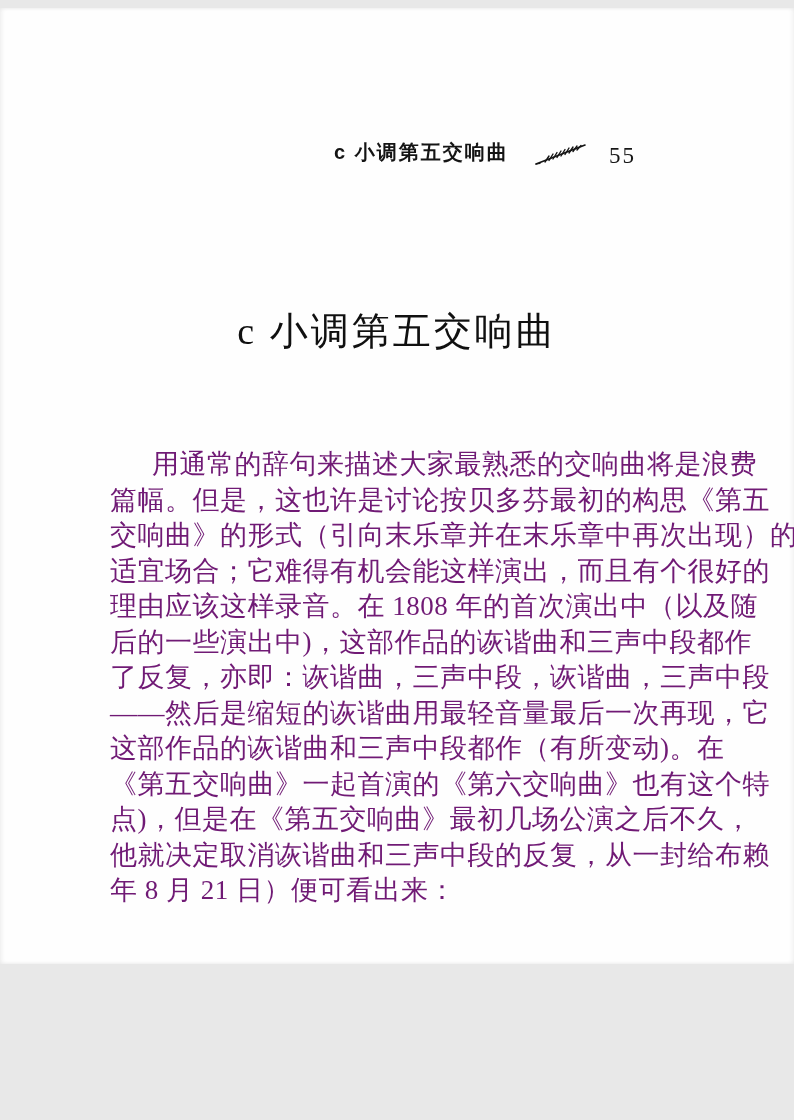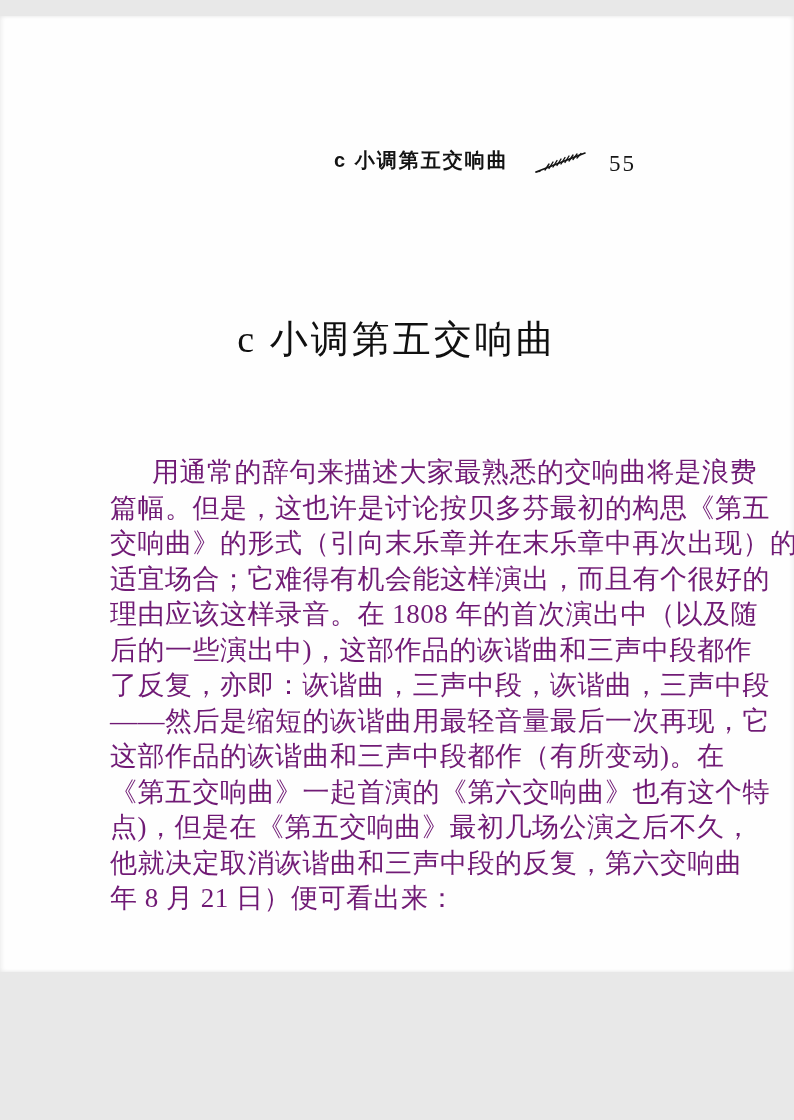--- a/index.html
+++ b/index.html
@@ -4,21 +4,21 @@
 <style>
   html, body {
     margin: 0;
     padding: 0;
     background: #e8e8e8;
   }
   .page {
     position: relative;
     width: 794px;
     height: 956px;
-    margin: 16px auto;
+    margin: 8px auto;
     background: #fefefe;
     overflow: hidden;
     color: #111;
     box-shadow: inset 2px 0 4px rgba(0,0,0,0.06), inset -2px 0 4px rgba(0,0,0,0.05);
   }
 
   
   .running-header {
     position: absolute;
     top: 131px;
@@ -143,21 +143,21 @@
     <div class="text-line">篇幅。但是，这也许是讨论按贝多芬最初的构思《第五</div>
     <div class="text-line">交响曲》的形式（引向末乐章并在末乐章中再次出现）的</div>
     <div class="text-line">适宜场合；它难得有机会能这样演出，而且有个很好的</div>
     <div class="text-line">理由应该这样录音。在 1808 年的首次演出中（以及随</div>
     <div class="text-line">后的一些演出中)，这部作品的诙谐曲和三声中段都作</div>
     <div class="text-line">了反复，亦即：诙谐曲，三声中段，诙谐曲，三声中段</div>
     <div class="text-line">——然后是缩短的诙谐曲用最轻音量最后一次再现，它</div>
     <div class="text-line">这部作品的诙谐曲和三声中段都作（有所变动)。在</div>
     <div class="text-line">《第五交响曲》一起首演的《第六交响曲》也有这个特</div>
     <div class="text-line">点)，但是在《第五交响曲》最初几场公演之后不久，</div>
-    <div class="text-line">他就决定取消诙谐曲和三声中段的反复，第六交响曲</div>
+    <div class="text-line">他就决定取消诙谐曲和三声中段的反复，从一封给布赖</div>
     <div class="text-line last">年 8 月 21 日）便可看出来：</div>
   </div>
 
   <div class="watermark" style="color: #15803d;">
     <span class="wm-initial">q</span><span class="wm-name">iyuexuexi</span><span class="wm-tld">.COM</span>
   </div>
 
 </div>
 
 </body></html>

